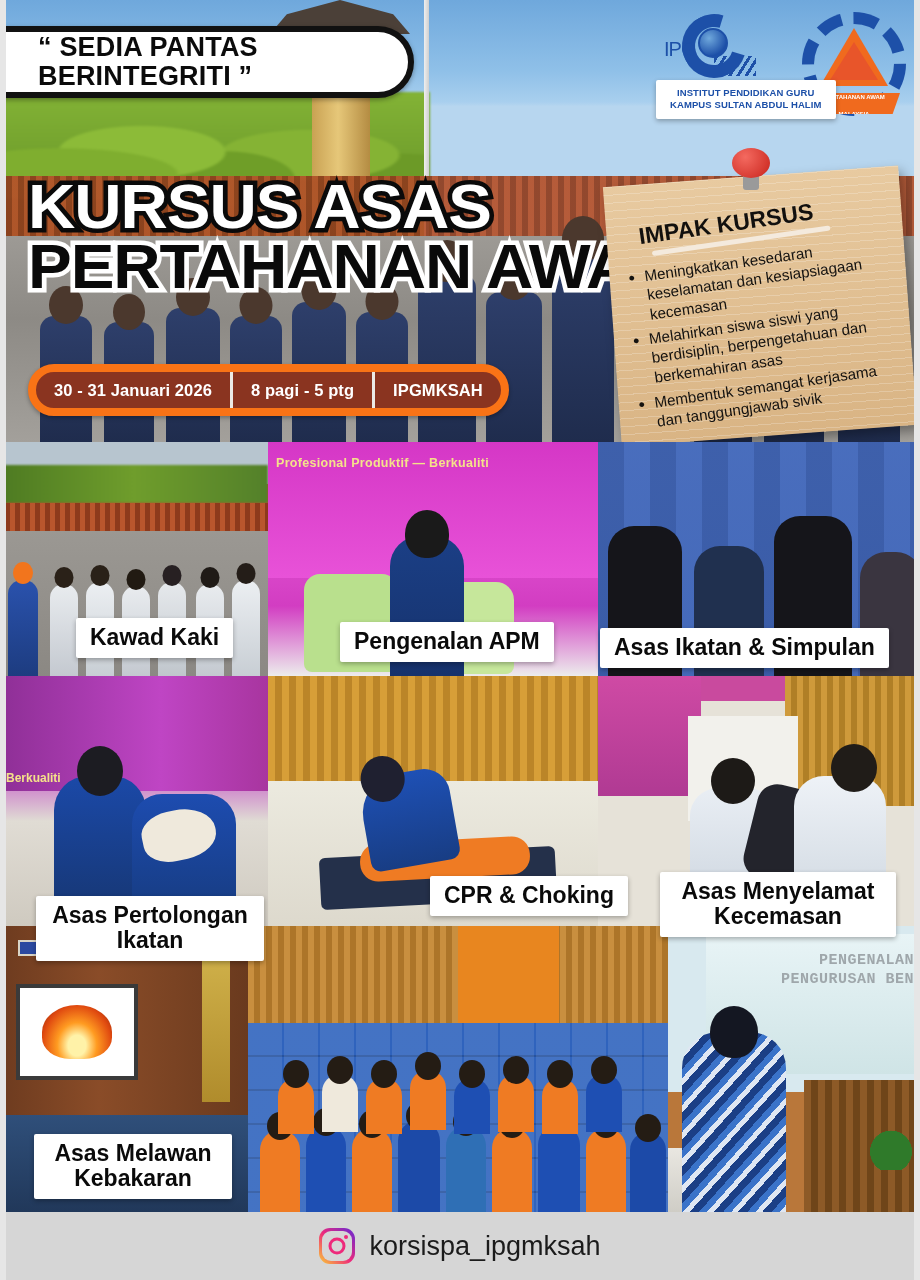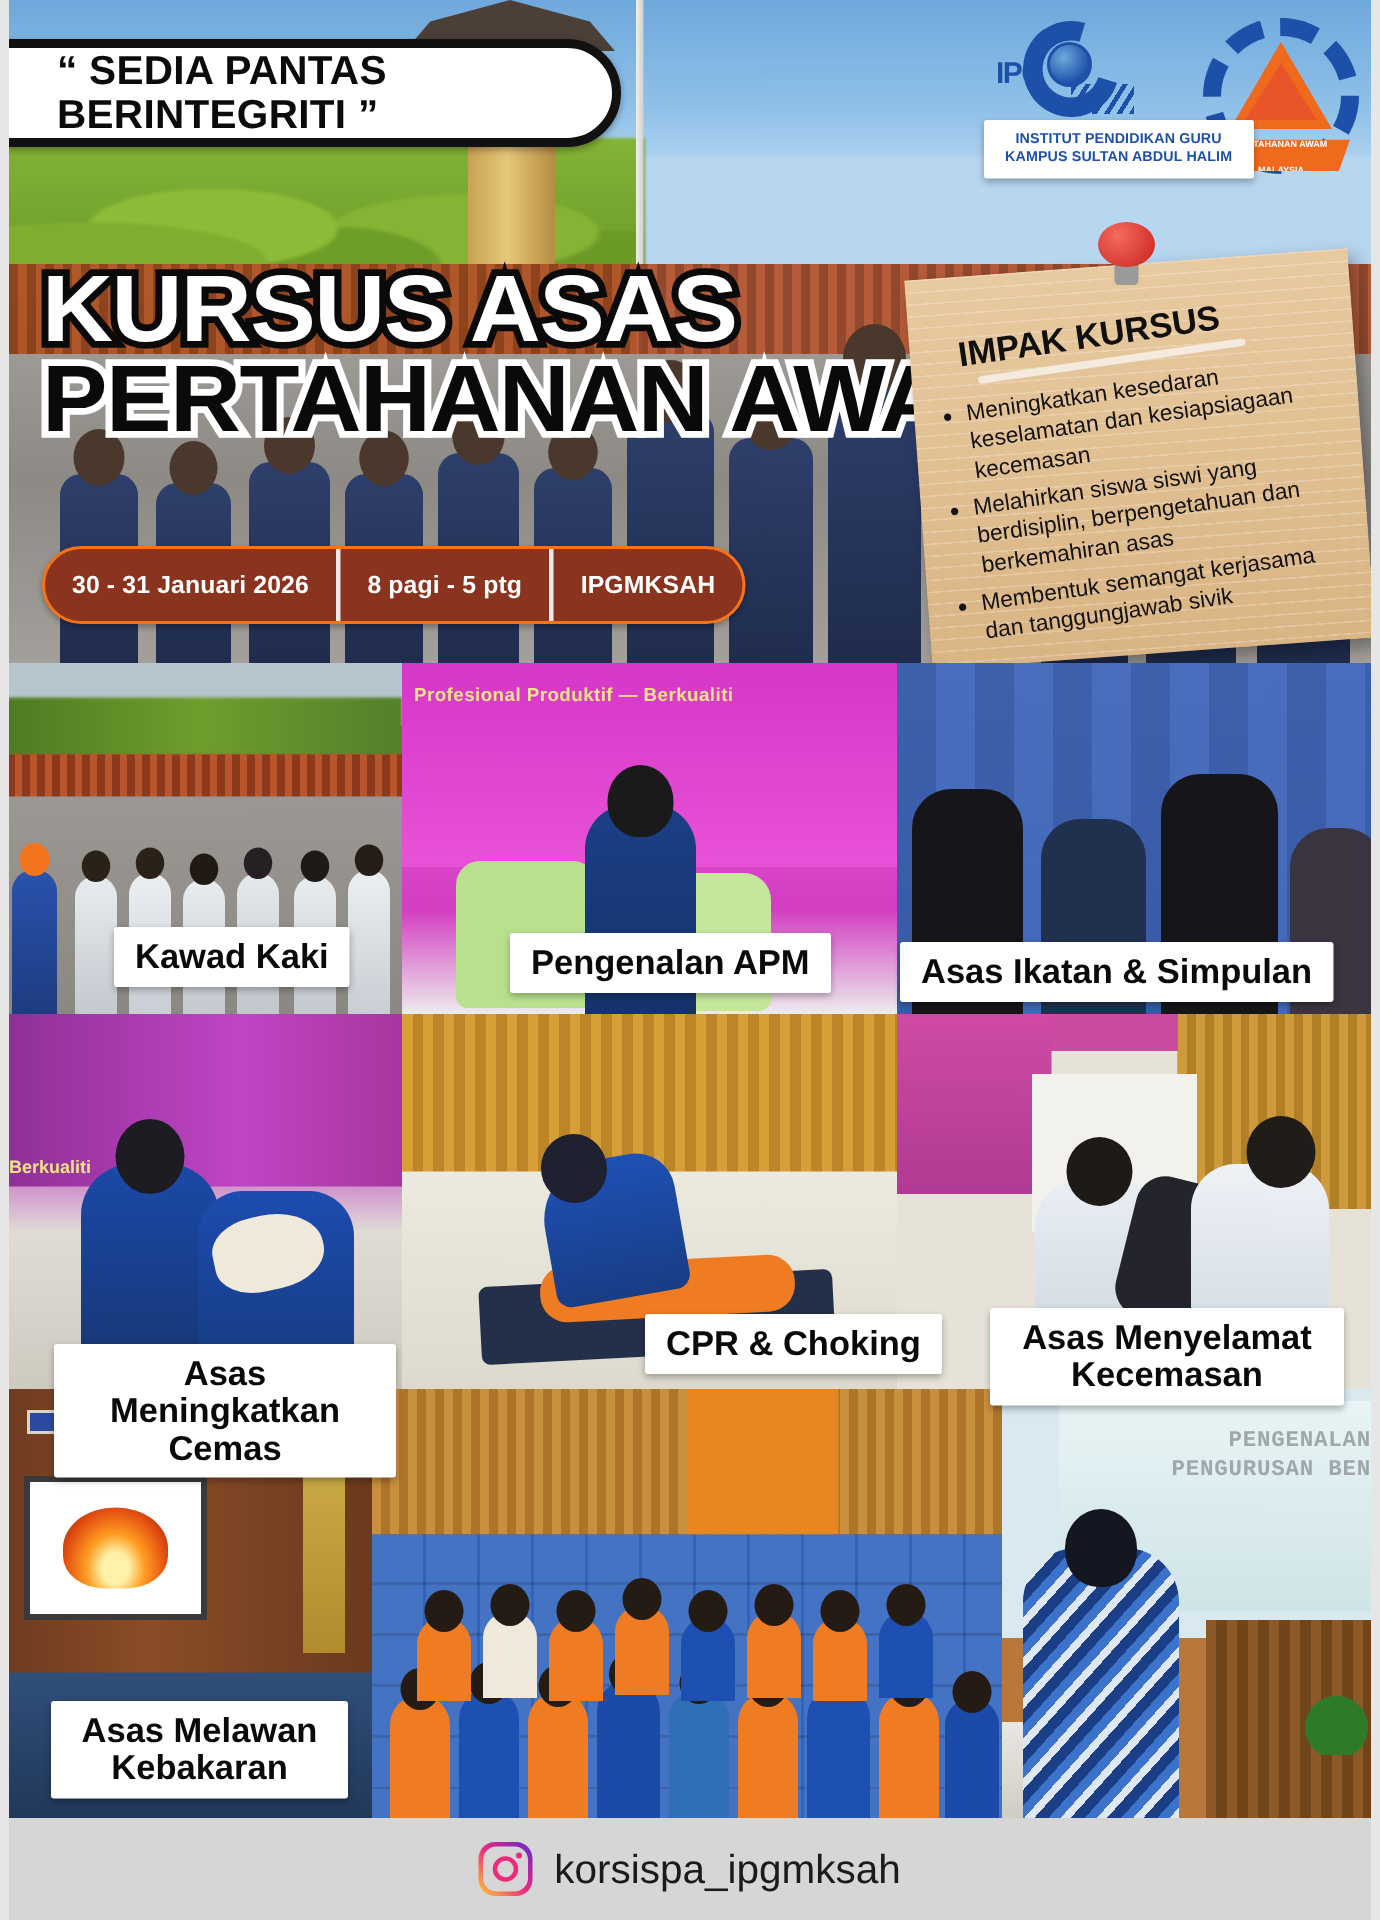--- a/index.html
+++ b/index.html
@@ -116,21 +116,21 @@
     position:relative; height:68px;
   }
   .logo-ipg .gBig{
     position:absolute; left:26px; top:2px; width:64px; height:64px;
     border:13px solid #1d50a8; border-radius:50%;
     border-right-color:transparent;
     transform:rotate(-28deg);
   }
   .logo-ipg .ipgtext{
     position:absolute; left:8px; top:26px;
-    font-weight:bold; font-size:20px; color:#1d50a8; letter-spacing:-1px;
+    font-weight:normal; font-size:20px; color:#1d50a8; letter-spacing:-1px;
   }
   .logo-ipg .globe{
     position:absolute; left:42px; top:16px; width:30px; height:30px;
     border-radius:50%;
     background:radial-gradient(circle at 35% 32%,#6fa8dc,#1d50a8 72%);
     border:2px solid #1d50a8;
   }
   .logo-ipg .stripes{
     position:absolute; left:58px; top:44px; width:42px; height:20px;
     background:repeating-linear-gradient(-58deg,#1d50a8 0 3px,transparent 3px 7px);
@@ -187,21 +187,21 @@
     -webkit-text-stroke:9px #ffffff;
     paint-order:stroke fill;
     margin-top:2px;
   }
 
   
   #infobar{
     position:absolute; left:28px; top:364px; z-index:23;
     height:52px;
     background:#8a3420;
-    border:2px solid #f97316;
+    border:8px solid #f97316;
     border-radius:26px;
     display:flex; align-items:stretch;
     box-shadow:0 2px 4px rgba(0,0,0,.3);
   }
   #infobar .cell{
     display:flex; align-items:center; justify-content:center;
     color:#fff; font-weight:bold; font-size:16.5px;
     padding:0 18px; letter-spacing:.1px;
   }
   #infobar .cell + .cell{ border-left:3px solid #eceae6; }
@@ -736,21 +736,21 @@
     <div class="podium"></div>
     <div class="plant"></div>
     <div class="speaker">
       <div class="h"></div>
     </div>
   </div>
 
   <div class="cap" id="c-kawad">Kawad Kaki</div>
   <div class="cap" id="c-apm">Pengenalan APM</div>
   <div class="cap" id="c-ikatan">Asas Ikatan &amp; Simpulan</div>
-  <div class="cap two" id="c-cemas">Asas Meningkatkan Cemas</div>
+  <div class="cap two" id="c-cemas">Asas Pertolongan Ikatan</div>
   <div class="cap" id="c-cpr">CPR &amp; Choking</div>
   <div class="cap two" id="c-menyelamat">Asas Menyelamat Kecemasan</div>
   <div class="cap two" id="c-kebakaran">Asas Melawan Kebakaran</div>
 
   <div id="footer">
     <div id="ig-icon">
       <div class="ring"></div>
       <div class="dot"></div>
     </div>
     <div id="ig-handle">korsispa_ipgmksah</div>

